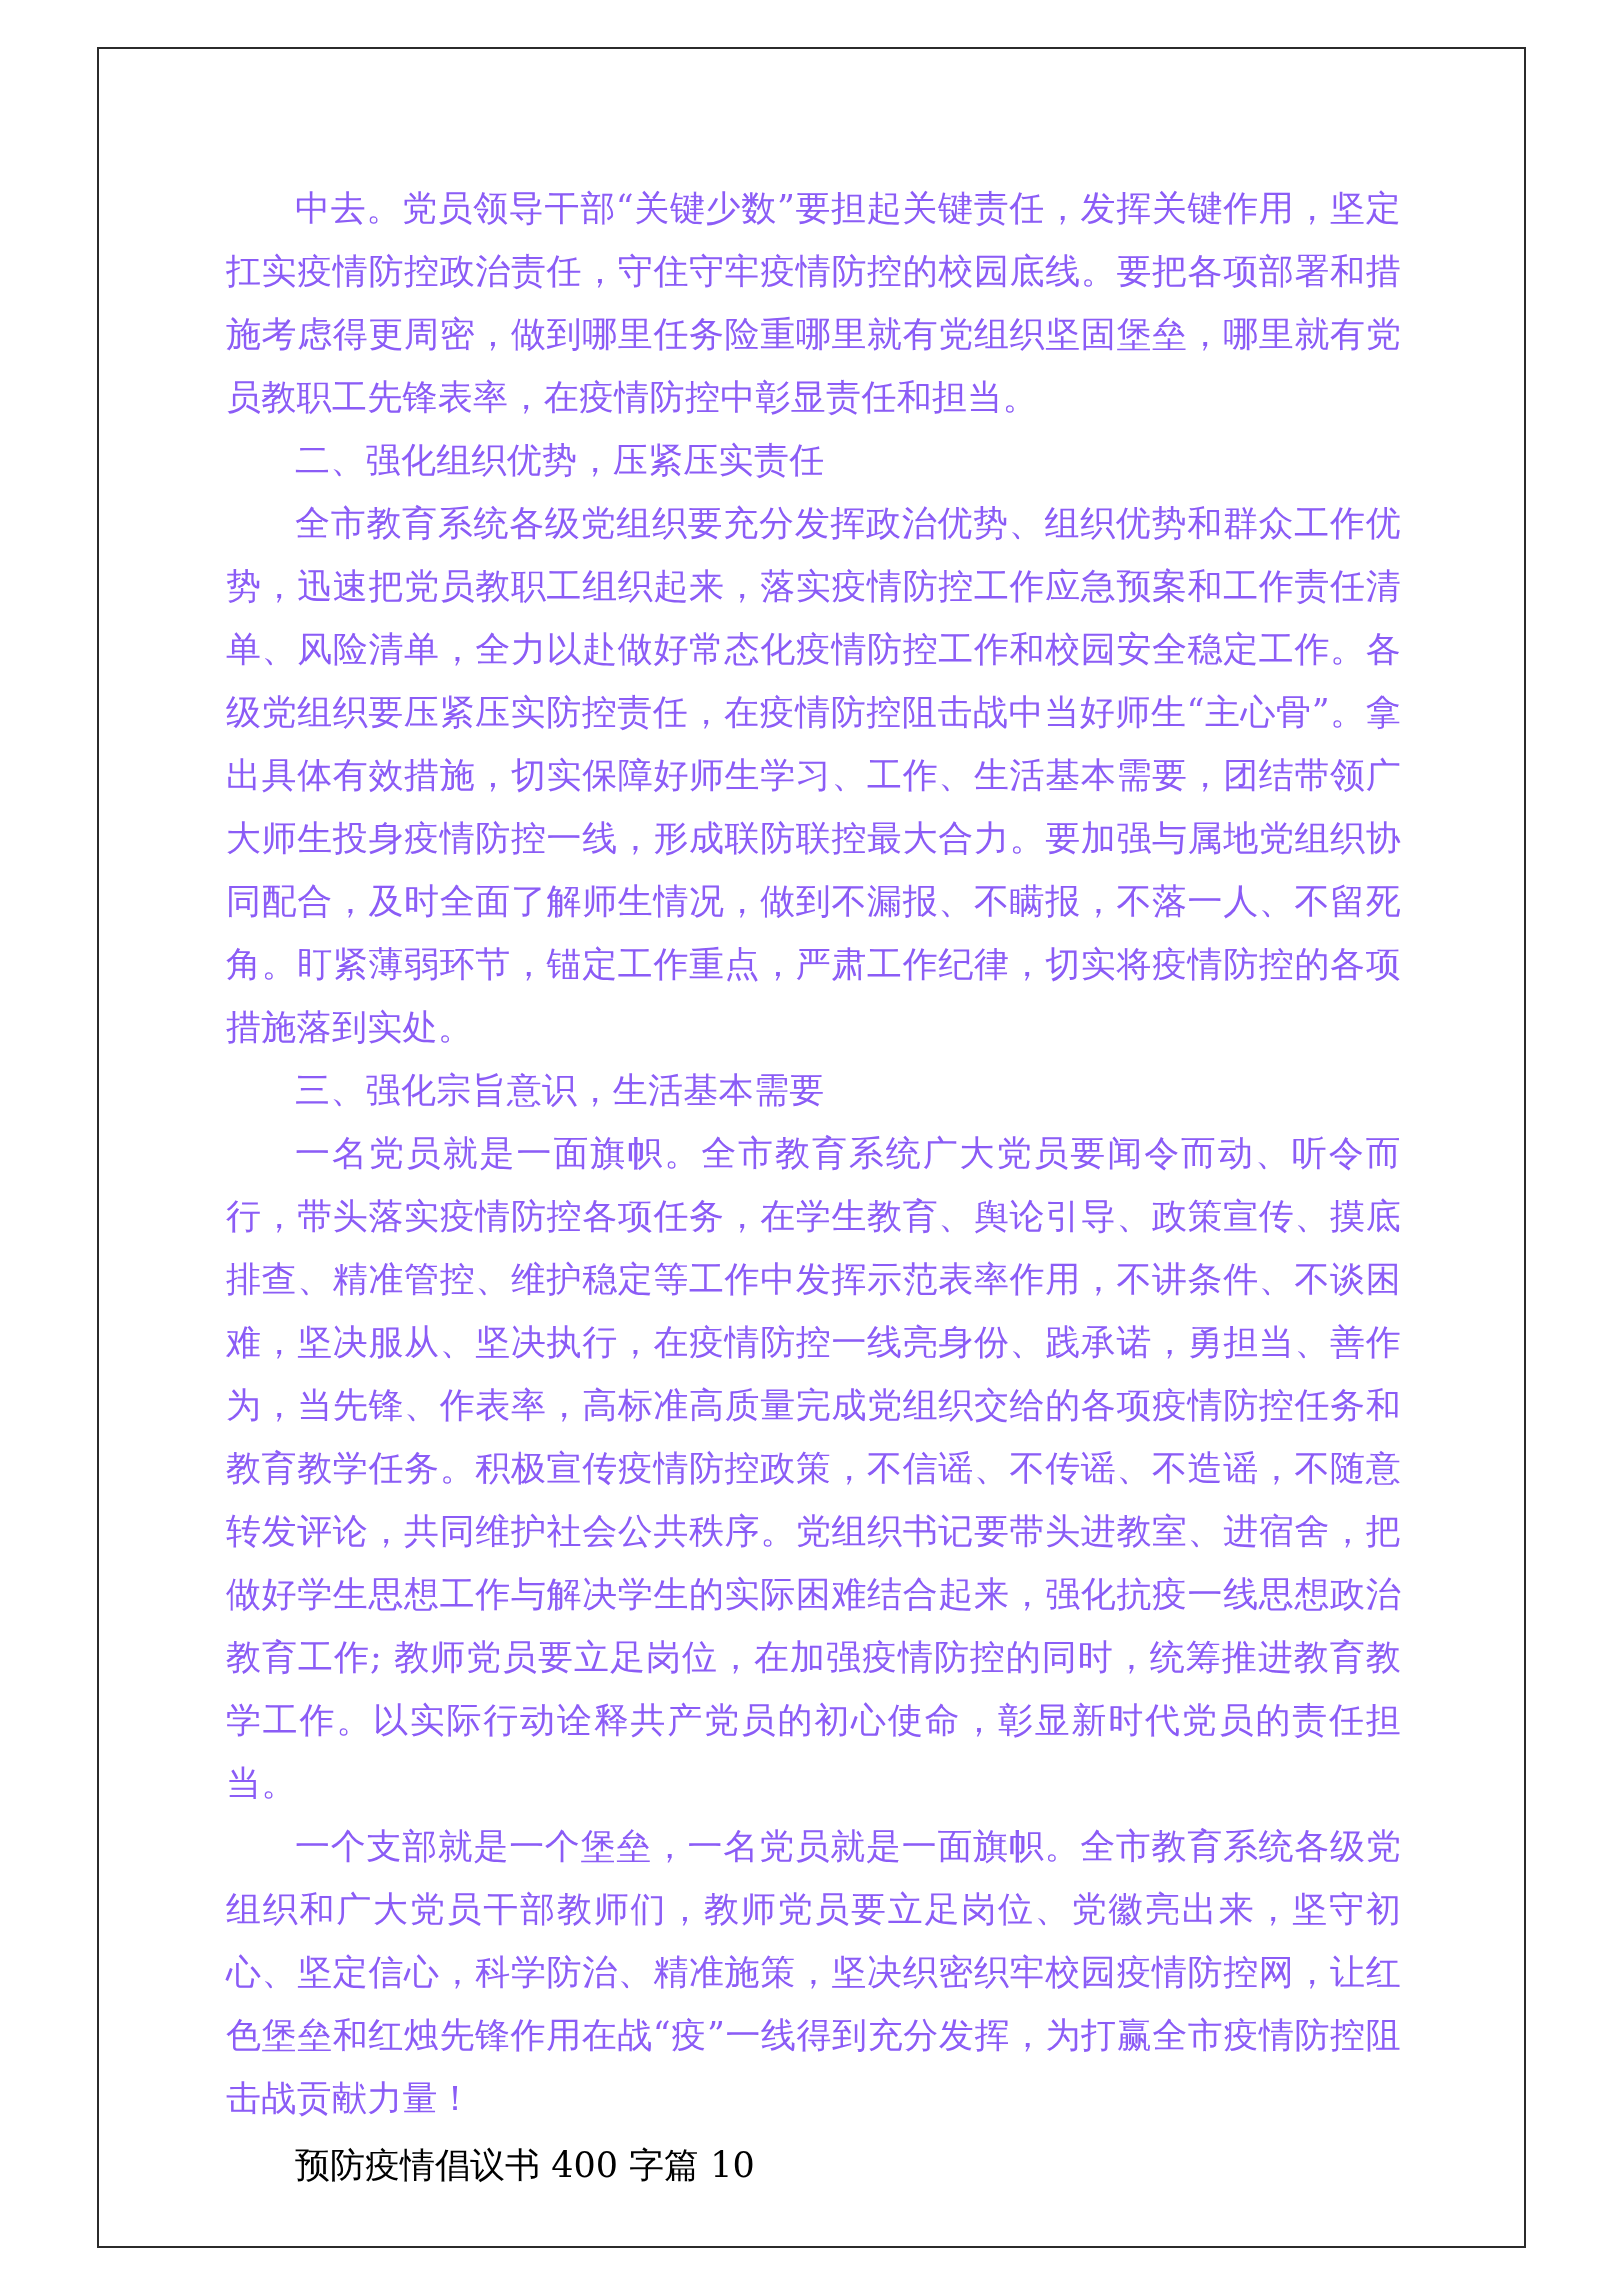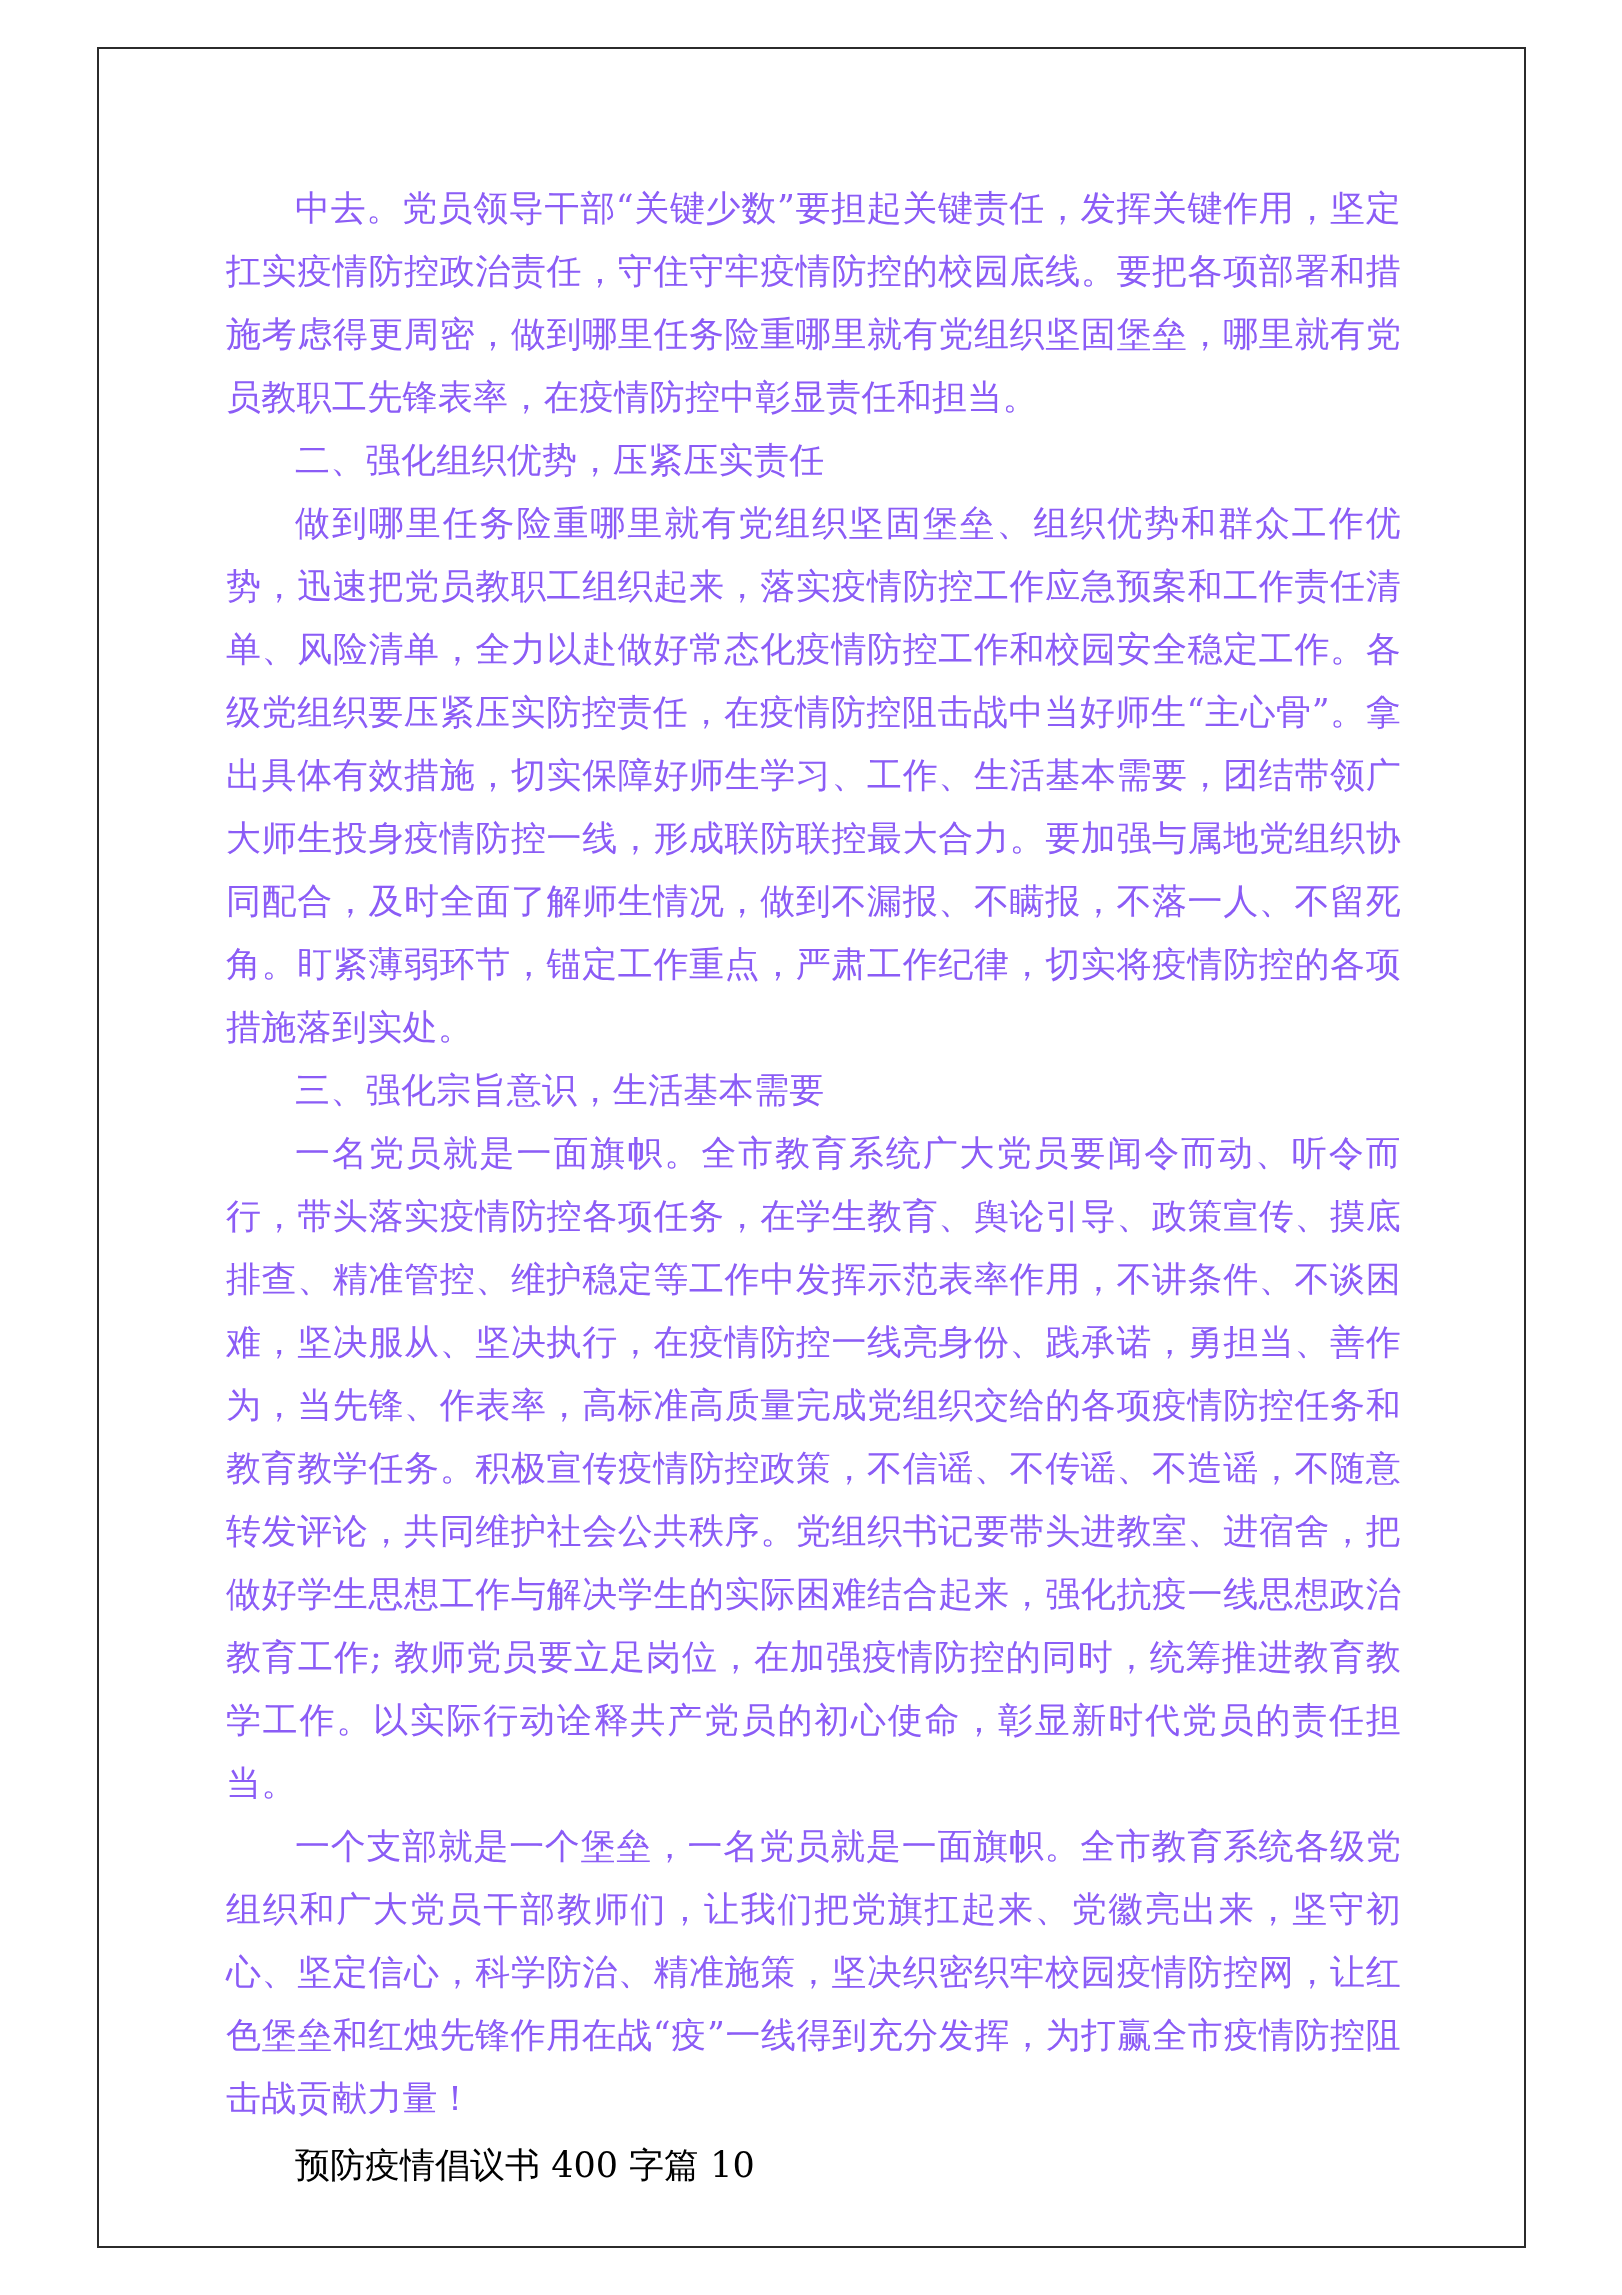--- a/index.html
+++ b/index.html
@@ -63,20 +63,20 @@
   }
 </style>
 </head>
 <body>
 
 <div class="page">
   <div class="page-border"></div>
   <div class="content">
     <p class="indent">中去。党员领导干部“关键少数”要担起关键责任，发挥关键作用，坚定扛实疫情防控政治责任，守住守牢疫情防控的校园底线。要把各项部署和措施考虑得更周密，做到哪里任务险重哪里就有党组织坚固堡垒，哪里就有党员教职工先锋表率，在疫情防控中彰显责任和担当。</p>
     <p class="heading">二、强化组织优势，压紧压实责任</p>
-    <p class="indent">做到哪里任务险重哪里就有党组织坚固堡垒、组织优势和群众工作优势，迅速把党员教职工组织起来，落实疫情防控工作应急预案和工作责任清单、风险清单，全力以赴做好常态化疫情防控工作和校园安全稳定工作。各级党组织要压紧压实防控责任，在疫情防控阻击战中当好师生“主心骨”。拿出具体有效措施，切实保障好师生学习、工作、生活基本需要，团结带领广大师生投身疫情防控一线，形成联防联控最大合力。要加强与属地党组织协同配合，及时全面了解师生情况，做到不漏报、不瞒报，不落一人、不留死角。盯紧薄弱环节，锚定工作重点，严肃工作纪律，切实将疫情防控的各项措施落到实处。</p>
+    <p class="indent">全市教育系统各级党组织要充分发挥政治优势、组织优势和群众工作优势，迅速把党员教职工组织起来，落实疫情防控工作应急预案和工作责任清单、风险清单，全力以赴做好常态化疫情防控工作和校园安全稳定工作。各级党组织要压紧压实防控责任，在疫情防控阻击战中当好师生“主心骨”。拿出具体有效措施，切实保障好师生学习、工作、生活基本需要，团结带领广大师生投身疫情防控一线，形成联防联控最大合力。要加强与属地党组织协同配合，及时全面了解师生情况，做到不漏报、不瞒报，不落一人、不留死角。盯紧薄弱环节，锚定工作重点，严肃工作纪律，切实将疫情防控的各项措施落到实处。</p>
     <p class="heading">三、强化宗旨意识，生活基本需要</p>
     <p class="indent">一名党员就是一面旗帜。全市教育系统广大党员要闻令而动、听令而行，带头落实疫情防控各项任务，在学生教育、舆论引导、政策宣传、摸底排查、精准管控、维护稳定等工作中发挥示范表率作用，不讲条件、不谈困难，坚决服从、坚决执行，在疫情防控一线亮身份、践承诺，勇担当、善作为，当先锋、作表率，高标准高质量完成党组织交给的各项疫情防控任务和教育教学任务。积极宣传疫情防控政策，不信谣、不传谣、不造谣，不随意转发评论，共同维护社会公共秩序。党组织书记要带头进教室、进宿舍，把做好学生思想工作与解决学生的实际困难结合起来，强化抗疫一线思想政治教育工作; 教师党员要立足岗位，在加强疫情防控的同时，统筹推进教育教学工作。以实际行动诠释共产党员的初心使命，彰显新时代党员的责任担当。</p>
-    <p class="indent">一个支部就是一个堡垒，一名党员就是一面旗帜。全市教育系统各级党组织和广大党员干部教师们，让我们把党旗扛起来、党徽亮出来，坚守初心、坚定信心，科学防治、精准施策，坚决织密织牢校园疫情防控网，让红色堡垒和红烛先锋作用在战“疫”一线得到充分发挥，为打赢全市疫情防控阻击战贡献力量！</p>
+    <p class="indent">一个支部就是一个堡垒，一名党员就是一面旗帜。全市教育系统各级党组织和广大党员干部教师们，教师党员要立足岗位、党徽亮出来，坚守初心、坚定信心，科学防治、精准施策，坚决织密织牢校园疫情防控网，让红色堡垒和红烛先锋作用在战“疫”一线得到充分发挥，为打赢全市疫情防控阻击战贡献力量！</p>
     <div class="footer-title">预防疫情倡议书 400 字篇 10</div>
   </div>
 </div>
 
 
 </body></html>

